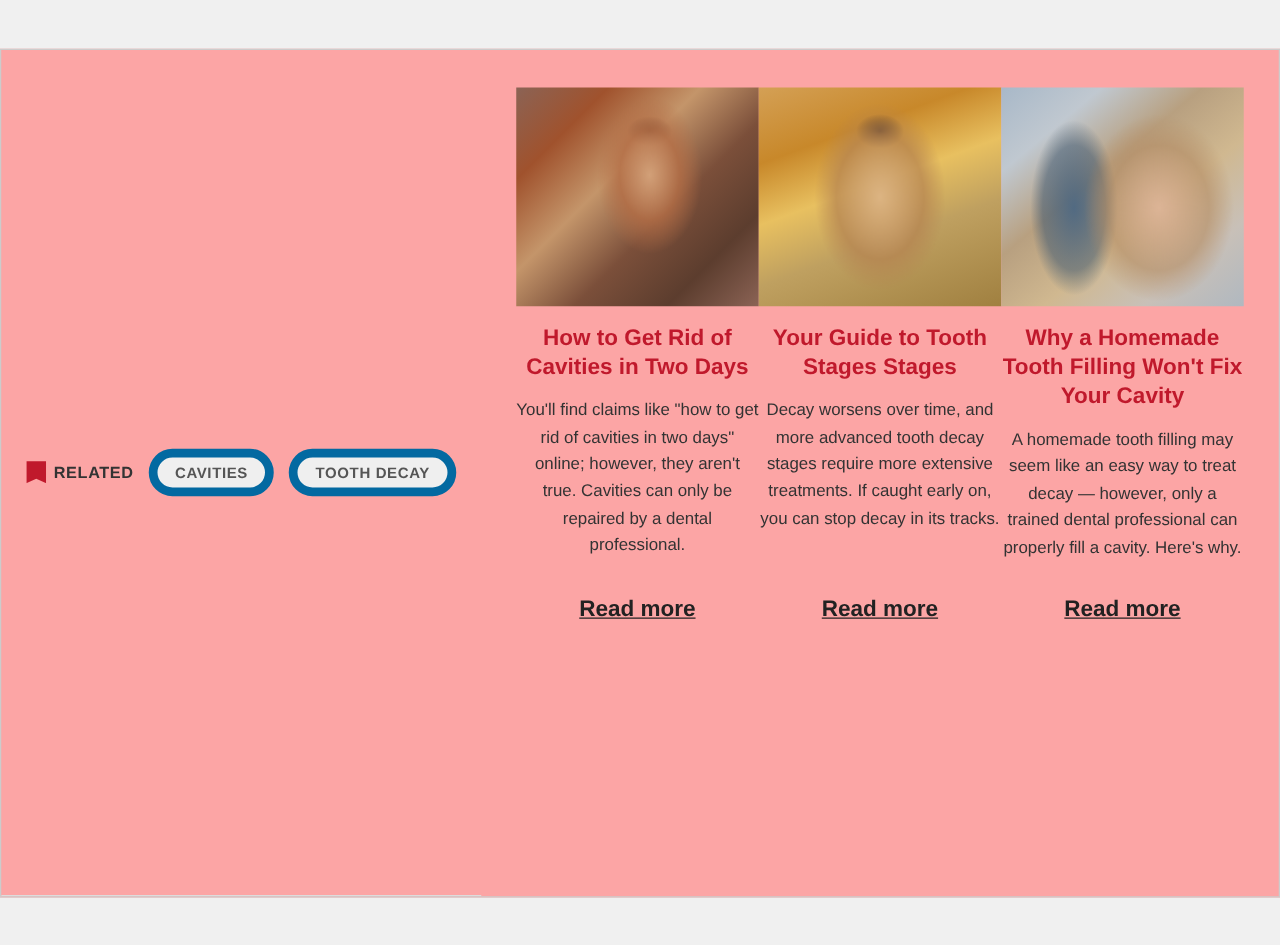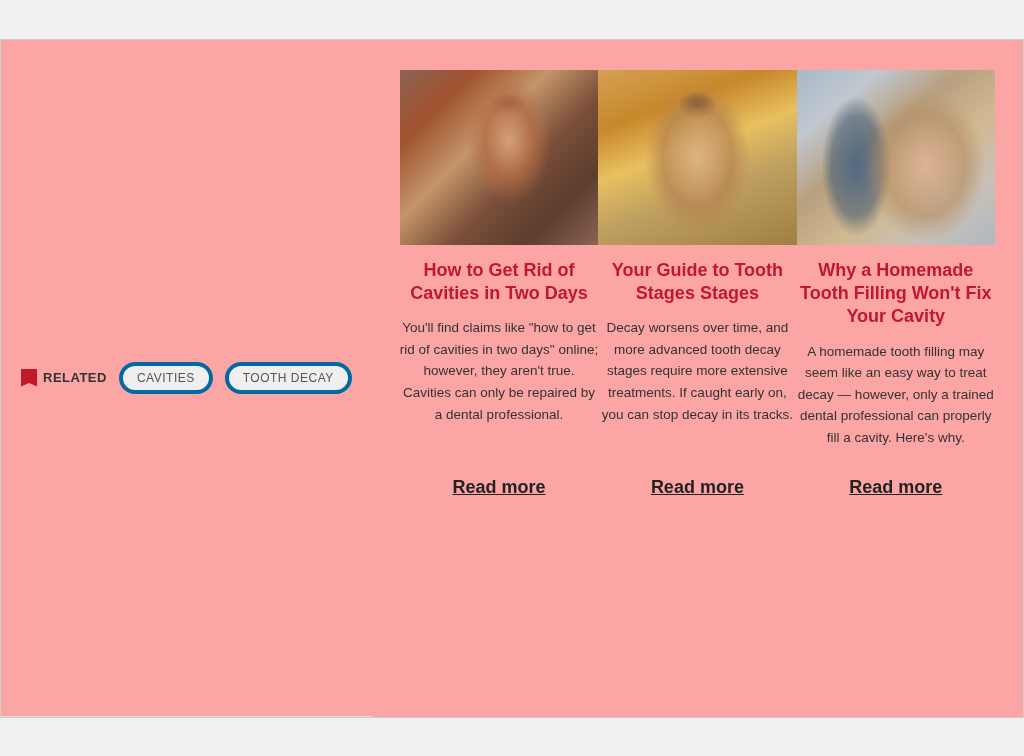--- a/index.html
+++ b/index.html
@@ -40,25 +40,25 @@
     }
     .related-icon {
       width: 16px;
       height: 18px;
       background: #c0192c;
       position: relative;
       clip-path: polygon(0 0, 100% 0, 100% 100%, 50% 80%, 0 100%);
     }
     .tag-pill {
       padding: 5px 14px;
-      border: 4px solid #0369a1;
+      border: 7px solid #0369a1;
       border-radius: 20px;
       font-family: Arial, sans-serif;
       font-size: 12px;
-      font-weight: 400;
+      font-weight: 700;
       color: #555;
       cursor: pointer;
       letter-spacing: 0.5px;
       text-transform: uppercase;
     }
 
     
     .main-content {
       padding: 30px 28px 20px 28px;
       flex: 1;

